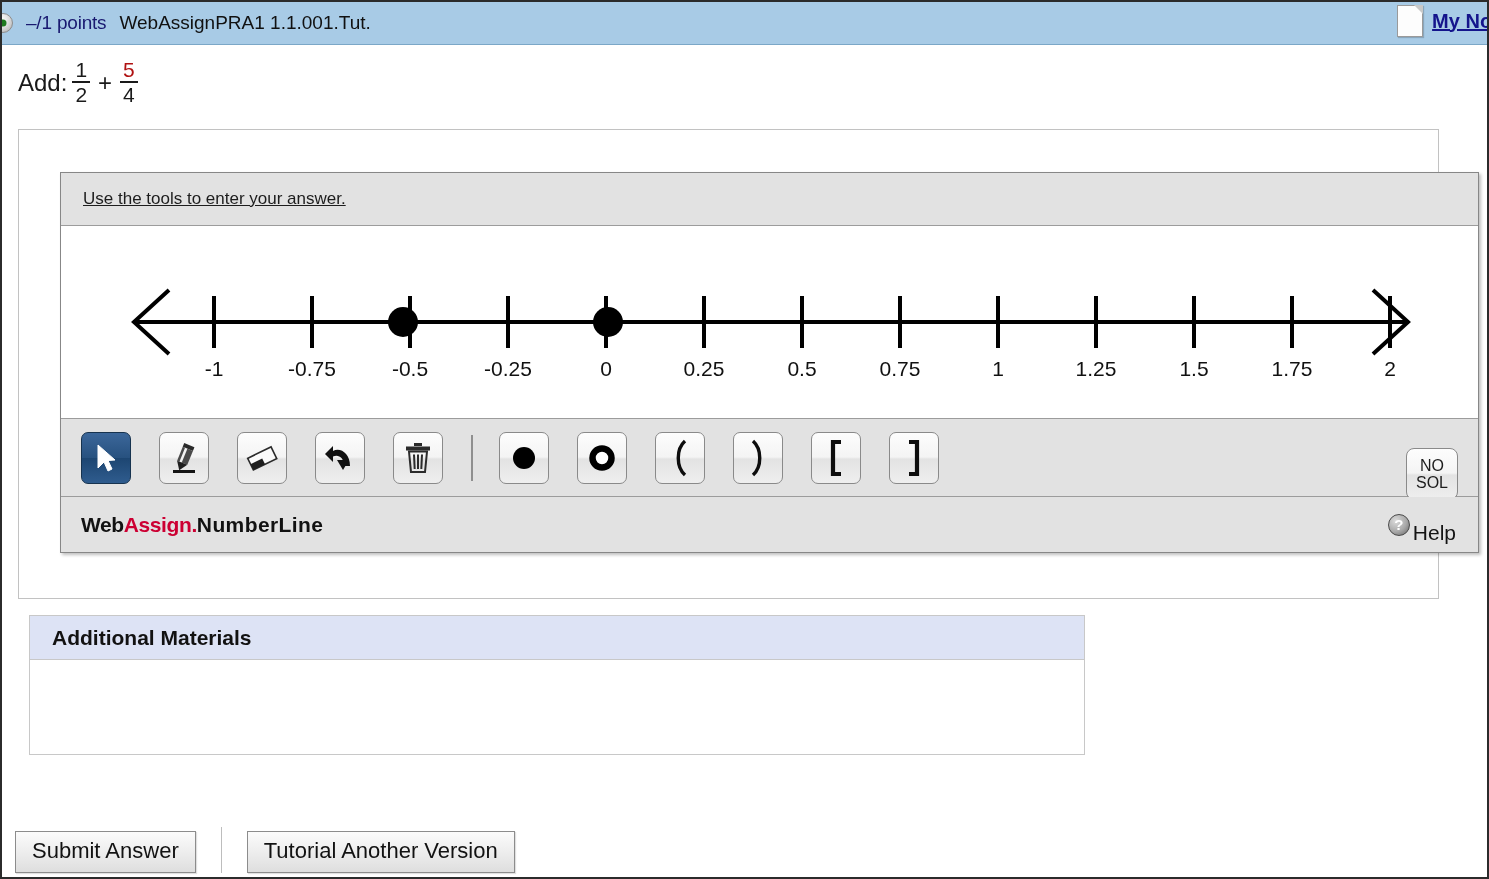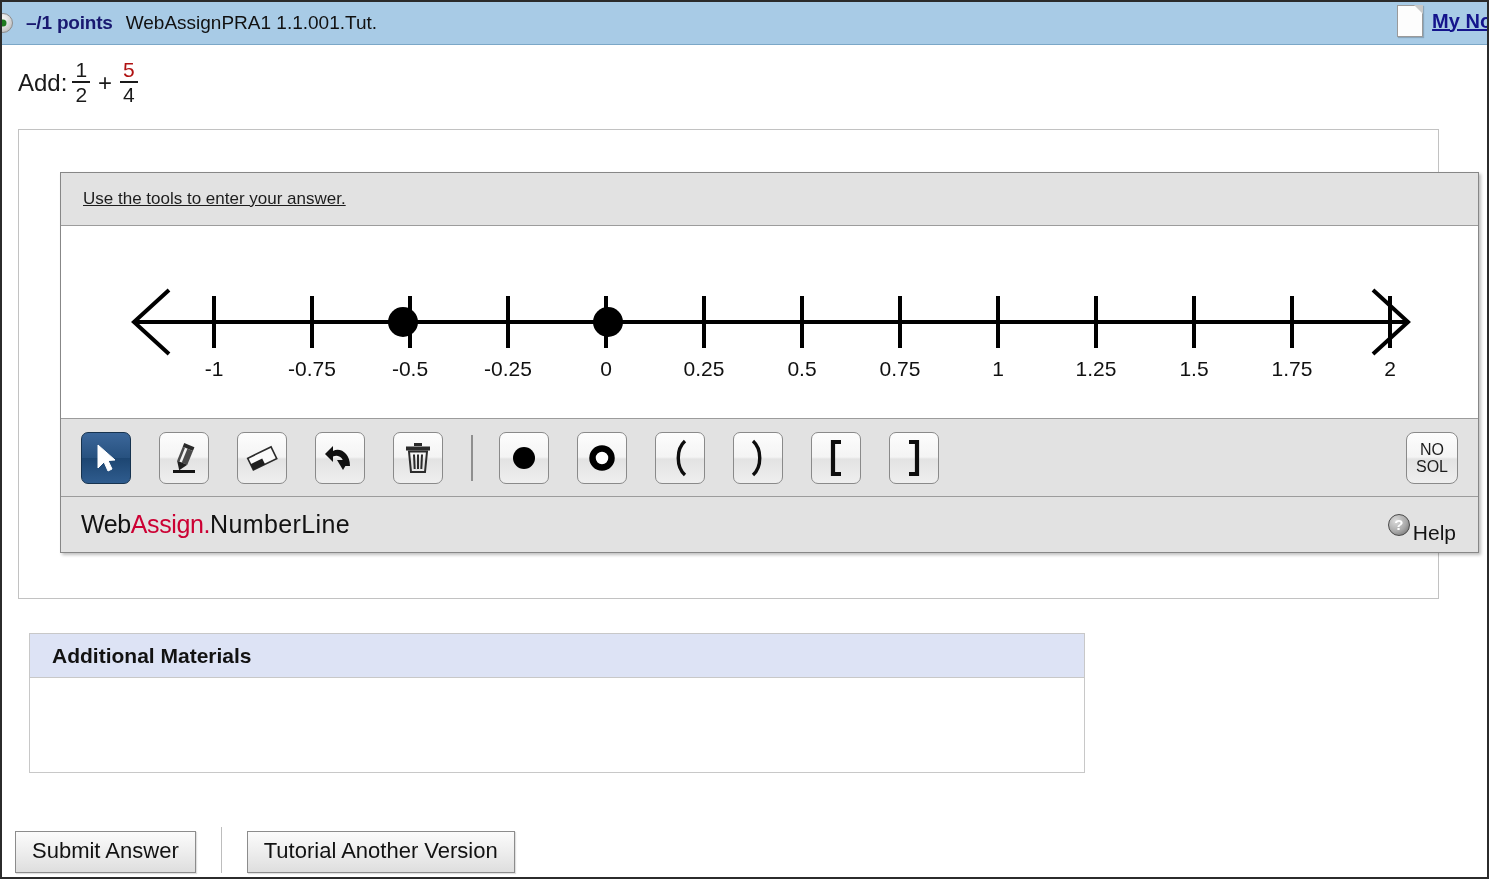--- a/index.html
+++ b/index.html
@@ -34,21 +34,21 @@
     position: relative;
     flex: 0 0 auto;
   }
   .status-dot::after {
     content: ""; position: absolute;
     left: 50%; top: 50%; transform: translate(-50%,-50%);
     width: 7px; height: 7px; border-radius: 50%;
     background: #1f7a1f;
   }
   .points {
-    font-size: 19px; font-weight: bold; color: #191970;
+    font-size: 19px; font-weight: normal; color: #191970;
     margin-left: 13px; white-space: nowrap;
     letter-spacing: -0.2px;
   }
   .qcode {
     font-size: 19px; color: #111; margin-left: 13px; white-space: nowrap;
   }
   .mynotes-wrap {
     position: absolute; right: -34px; top: 3px;
     display: flex; align-items: center; gap: 9px;
   }
@@ -146,30 +146,30 @@
   .tbtn.active {
     background: linear-gradient(#3c679a 0%, #27517f 50%, #1d4672 51%, #2f5c8e 100%);
     border-color: #17334f;
   }
   .tsep {
     width: 2px; height: 46px; background: #8f8f8f;
     margin-right: 26px; flex: 0 0 auto;
   }
   .tbtn svg { display: block; }
   .nosol {
-    position: absolute; right: 20px; top: 13px;
+    position: absolute; right: 20px; top: 29px;
     width: 52px; height: 52px;
     border: 1px solid #8a8a8a; border-radius: 8px;
     background: linear-gradient(#fdfdfd 0%, #f4f4f4 48%, #e3e3e3 52%, #efefef 100%);
     display: flex; flex-direction: column; align-items: center; justify-content: center;
     font-size: 16px; color: #1d1d1d; line-height: 1.08;
   }
 
   
-  .brand { font-size: 25px; font-weight: normal; letter-spacing: -0.4px; }
+  .brand { font-size: 21px; font-weight: bold; letter-spacing: -0.4px; }
   .brand .web { color: #121212; }
   .brand .assign { color: #cc0033; }
   .brand .dot { color: #cc0033; }
   .brand .prod { color: #121212; font-family: "Liberation Sans", sans-serif; letter-spacing: 0.4px; }
   .help-wrap {
     position: absolute; right: 22px; top: 50%; transform: translateY(-50%);
     display: flex; align-items: center; gap: 3px;
   }
   .help-icon {
     width: 22px; height: 22px; border-radius: 50%;
@@ -179,21 +179,21 @@
     display: flex; align-items: center; justify-content: center;
     line-height: 1;
   }
   .help-text { font-size: 21px; color: #141414; margin-top: 16px; }
 
   
   .numline { position: absolute; left: 0; top: 0; }
 
   
   .am-box {
-    position: absolute; left: 27px; top: 631px;
+    position: absolute; left: 27px; top: 613px;
     width: 1056px; height: 140px;
     border: 1px solid #c8c8c8;
     background: #fff;
   }
   .am-head {
     height: 44px;
     background: #dde3f5;
     display: flex; align-items: center;
     padding-left: 22px;
     font-size: 21px; font-weight: bold; color: #121212;

